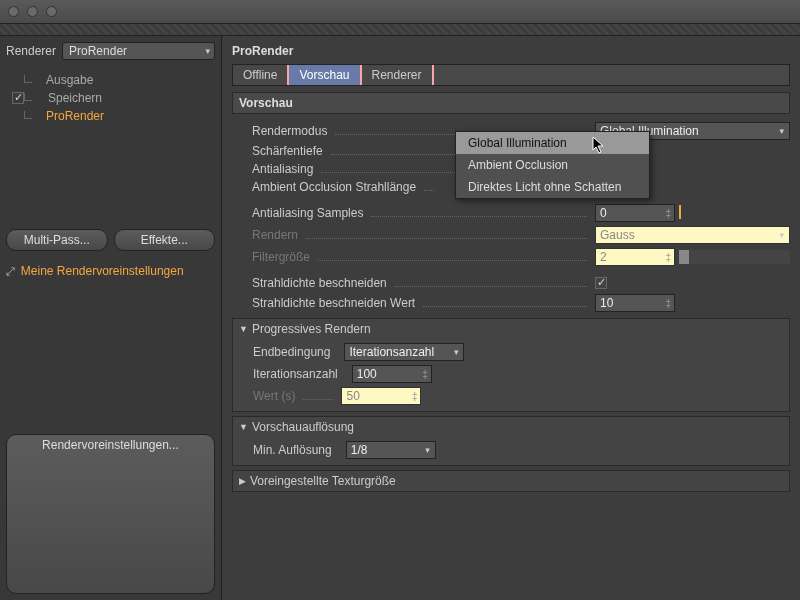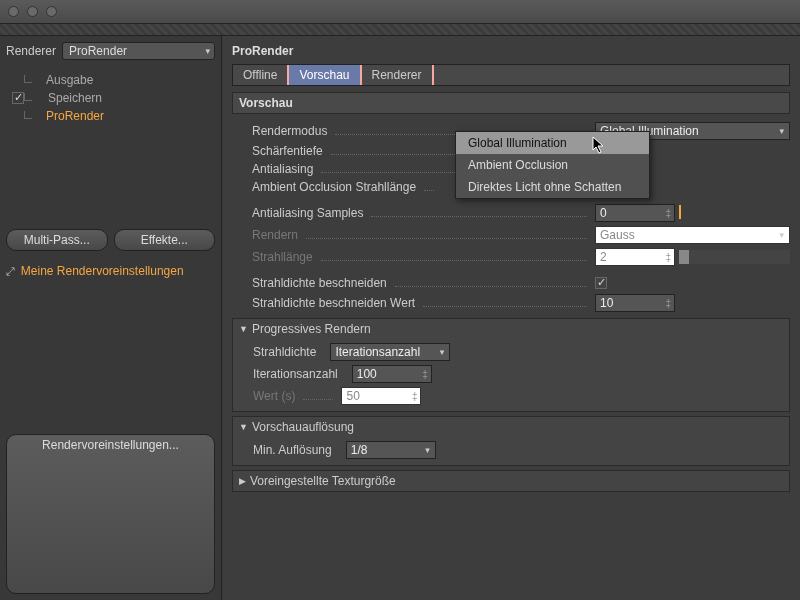--- a/index.html
+++ b/index.html
@@ -31,21 +31,21 @@
 .subhead { background: #494949; color: #ddd; font-weight: bold; padding: 3px 6px; margin: 6px 0; border: 1px solid #2a2a2a; }
 .prow { display: flex; align-items: center; padding: 2px 0 2px 20px; gap: 4px; }
 .plabel { color: #ccc; white-space: nowrap; }
 .plabel.dis { color: #777; }
 .dots { flex: 1; border-bottom: 1px dotted #666; height: 8px; margin: 0 4px; min-width: 10px; }
 .fld { background: #555; border: 1px solid #222; color: #eee; padding: 1px 4px; height: 18px; display: flex; align-items: center; position: relative; }
 .fld.num { width: 80px; }
 .fld.num::after { content: "‡"; position: absolute; right: 3px; color: #999; font-size: 10px; }
 .fld.dd2 { width: 195px; }
 .fld.dd2::after { content: "▾"; position: absolute; right: 5px; font-size: 9px; color: #ccc; }
-.fld.dis { background: #ffffff; color: #888; border-color: #333; }
+.fld.dis { background: #fef9c3; color: #888; border-color: #333; }
 .group { background: #444; border: 1px solid #2a2a2a; margin: 4px 0; }
 .ghead { padding: 3px 6px; color: #ccc; display: flex; align-items: center; gap: 4px; }
 .tri { font-size: 9px; }
 .gbody { padding: 2px 0 4px 0; }
 .caret { width: 2px; height: 14px; background: #f5a742; display: inline-block; }
 .dropdown-open { position: absolute; background: #505050; border: 1px solid #222; box-shadow: 2px 2px 6px rgba(0,0,0,.5); z-index: 10; }
 .ddo-item { padding: 4px 12px; color: #ddd; }
 .ddo-item.hl { background: #999; color: #111; }
 .cursor { position: absolute; width: 14px; height: 18px; z-index: 20; }
 .slider-track { height: 14px; background: #444; position: relative; }
@@ -129,21 +129,21 @@
           <span>0</span>
         </span>
       <span style="width:111px;position:relative"><span class="caret"></span></span>
     </div>
     <div class="prow">
       <span class="plabel dis">Rendern</span>
       <span class="dots"></span>
       <span class="fld dd2 dis">Gauss</span>
     </div>
     <div class="prow">
-      <span class="plabel dis">Strahllänge</span>
+      <span class="plabel dis">Filtergröße</span>
       <span class="dots"></span>
       <span class="fld num dis">
           <span>2</span>
         </span>
       <span class="slider-track" style="width:111px">
           <span class="slider-thumb"></span>
         </span>
     </div>
 
     <div style="height:6px"></div>
@@ -164,21 +164,21 @@
       <span style="width:111px"></span>
     </div>
 
     <div class="group">
       <div class="ghead">
           <span class="tri">▼</span>
           <span>Progressives Rendern</span>
         </div>
       <div class="gbody">
         <div class="prow">
-          <span class="plabel">Strahldichte</span>
+          <span class="plabel">Endbedingung</span>
           <span style="width:6px"></span>
           <span class="fld dd2" style="width:120px">Iterationsanzahl</span>
         </div>
         <div class="prow">
           <span class="plabel">Iterationsanzahl</span>
           <span style="width:6px"></span>
           <span class="fld num">
               <span>100</span>
             </span>
         </div>

